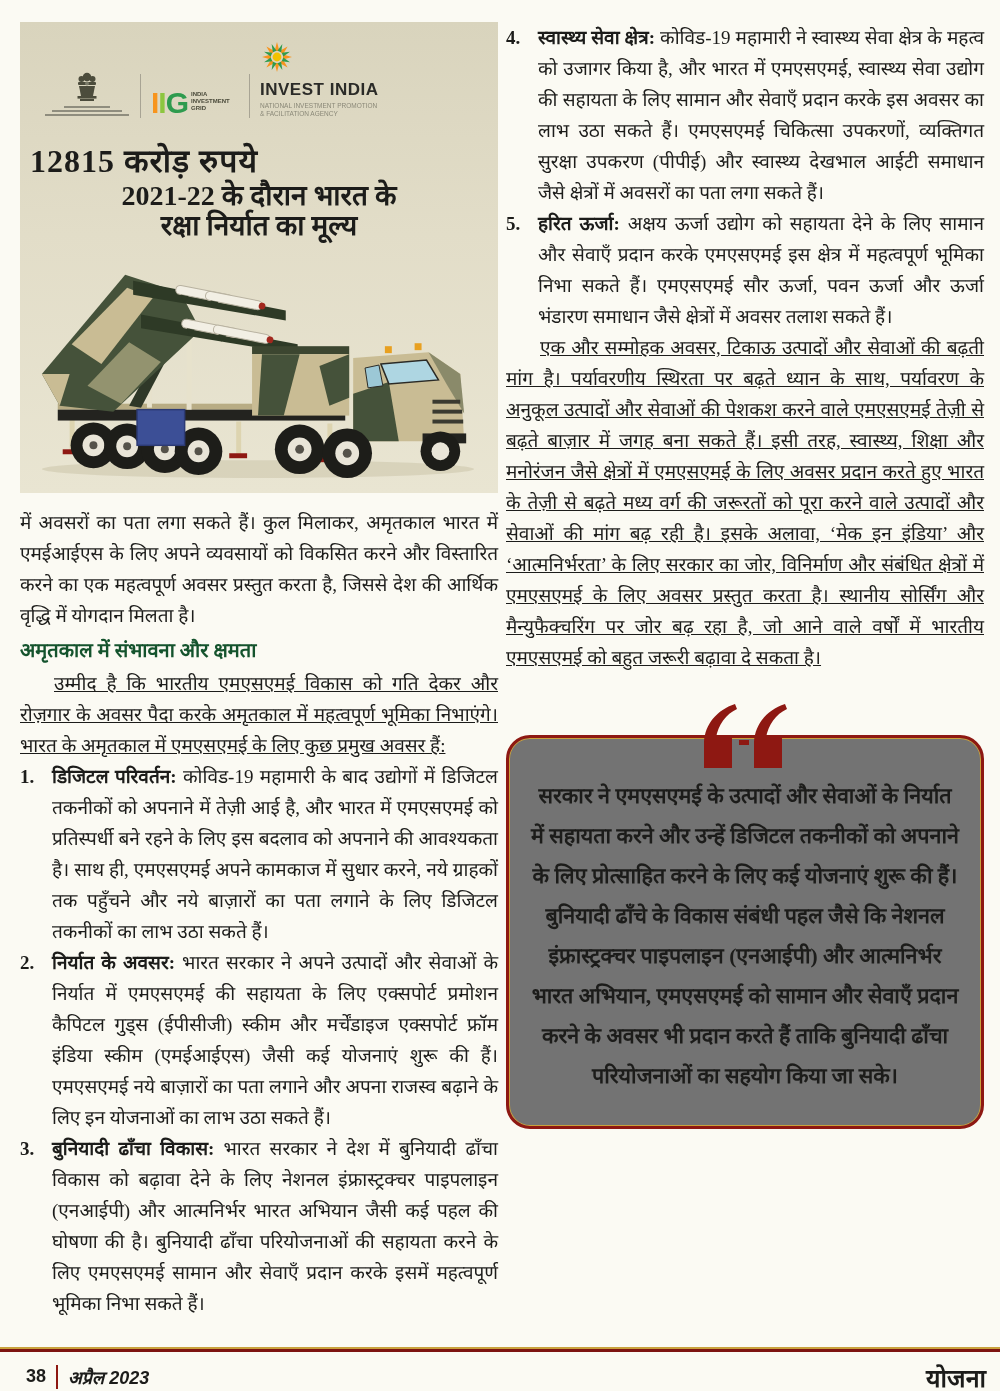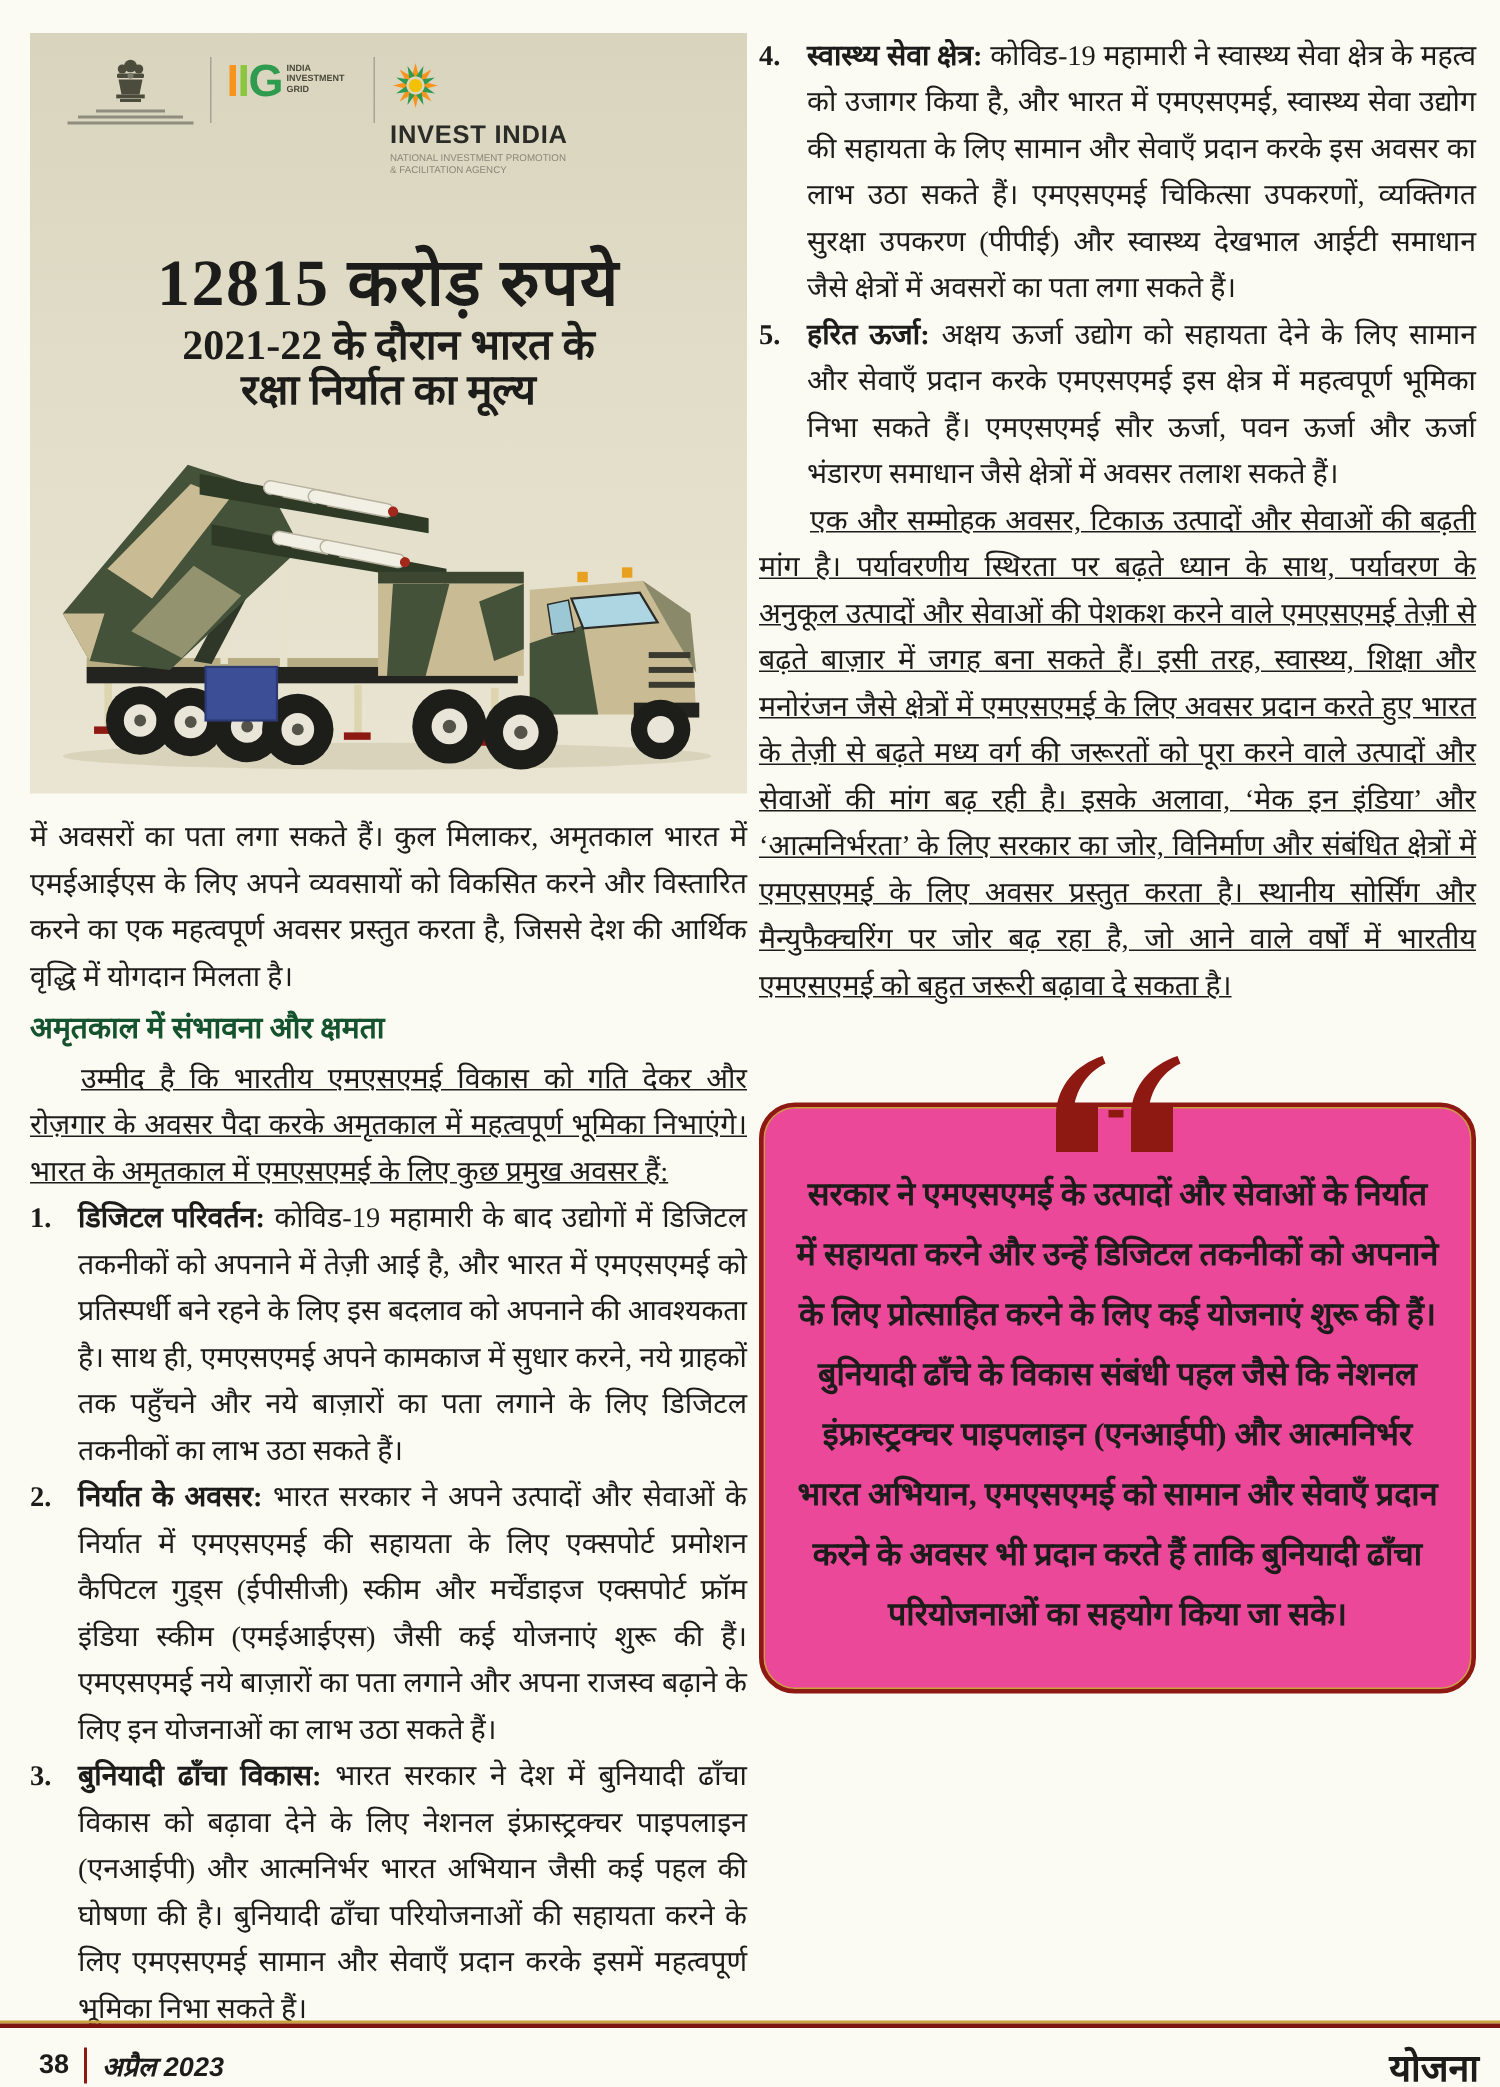--- a/index.html
+++ b/index.html
@@ -15,55 +15,55 @@
   .col { position:absolute; top:22px; width:478px; }
   .col-left  { left:20px; }
   .col-right { left:506px; }
 
   
   .info-card {
     background:linear-gradient(180deg,#d9d4bd 0%, #e2ddc8 45%, #e9e5d2 100%);
     padding:14px 10px 6px 10px;
     margin-bottom:14px;
   }
-  .brand-bar { display:flex; align-items:flex-start; gap:10px; padding-left:14px; }
+  .brand-bar { display:flex; align-items:flex-end; gap:10px; padding-left:14px; }
   .emblem-wrap { width:86px; text-align:center; }
   .emblem-svg { display:block; margin:0 auto; }
   .caption-lines { margin-top:3px; }
   .caption-lines div { height:2px; background:#8f8d7e; margin:2px auto; }
   .cl1{width:46px;} .cl2{width:70px;} .cl3{width:84px;}
   .vdiv { width:1px; height:44px; background:#a8a494; margin-top:2px; }
   .iig { display:flex; align-items:flex-start; gap:3px; margin-top:4px; }
   .iig-letters { font-family:"Liberation Sans",sans-serif; font-weight:bold; font-size:30px; line-height:30px; letter-spacing:-1px; }
   .iig-i1{color:#f7941d;} .iig-i2{color:#8cc63f;} .iig-g{color:#2e9b4e;}
   .iig-caption { font-family:"Liberation Sans",sans-serif; font-size:6px; font-weight:bold; color:#4a4a3a; width:48px; line-height:7px; margin-top:3px; }
   .invest { display:flex; gap:6px; margin-top:4px;flex-direction:column; }
   .sunburst { width:34px; height:34px; }
   .invest-text .t1 { font-family:"Liberation Sans",sans-serif; font-weight:bold; font-size:17px; color:#2b2b28; letter-spacing:.5px; }
   .invest-text .t2 { font-family:"Liberation Sans",sans-serif; font-size:6.5px; color:#8a8878; width:120px; line-height:8px; margin-top:2px; }
-  .headline { text-align:center; font-size:44px; font-weight:bold; margin-top:38px; letter-spacing:1px; }
+  .headline { text-align:left; font-size:32px; font-weight:bold; margin-top:20px; letter-spacing:1px; }
   .subline { text-align:center; font-size:28px; font-weight:bold; line-height:30px; }
   .truck-wrap { margin-top:14px; }
 
   
   .para { font-size:19px; line-height:31px; text-align:justify; }
   .para.indent { text-indent:34px;text-decoration:underline; }
   .section-heading { font-size:20px; font-weight:bold; color:#14532d; line-height:34px; margin:2px 0 1px 0; }
   .list-item { display:flex; font-size:19px; line-height:31px; }
   .list-num { width:32px; flex:0 0 32px; font-weight:bold; }
   .list-body { flex:1; text-align:justify; }
   .list-label { font-weight:bold; }
 
   
   .quote-box {
     position:relative;
     margin-top:62px;
     border:3.5px solid #8e1812;
     border-radius:24px;
-    background:#ec4899;
+    background:#737373;
     box-shadow:0 0 0 1px #c9a23c inset;
     padding:38px 22px 30px 22px;
   }
   .quote-mark { position:absolute; top:-34px; left:50%; transform:translateX(-50%); }
   .quote-text { font-size:21.5px; font-weight:bold; text-align:center; line-height:40px; }
 
   
   .footer { position:absolute; left:0; bottom:0; width:1000px; height:44px;border-radius:13px; }
   .rule-gold { height:2px; background:#c9a23c; }
   .rule-red  { height:2.5px; background:#7d1410; }

